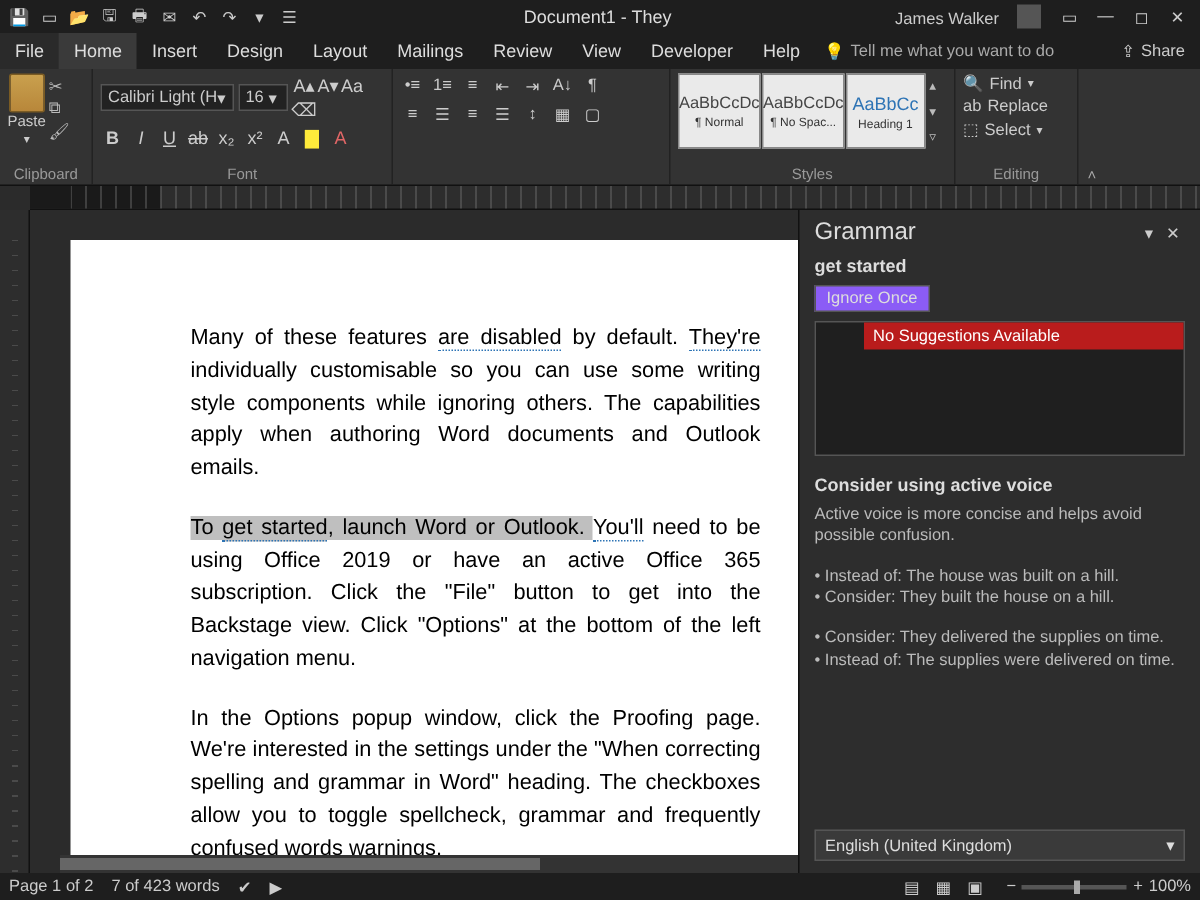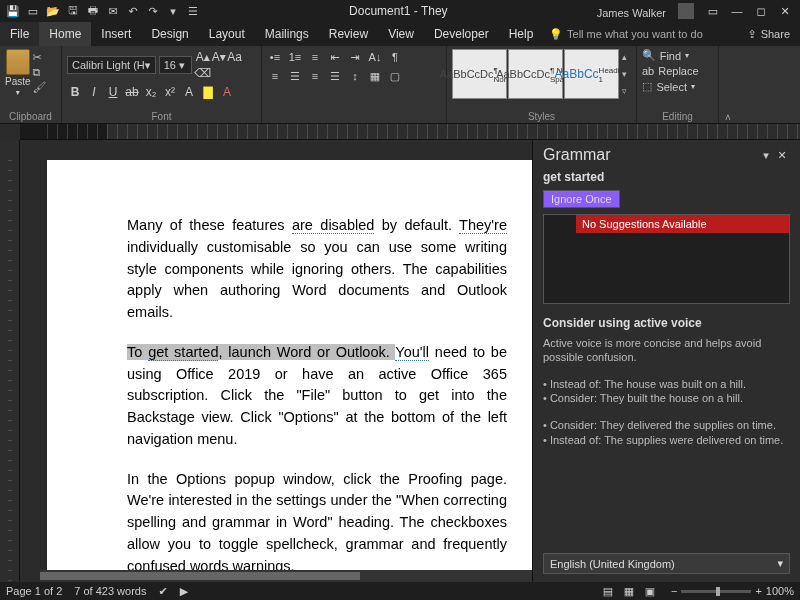--- a/index.html
+++ b/index.html
@@ -35,21 +35,21 @@
   .font-body { display:flex; flex-direction:column; gap:3px; }
   .font-row { display:flex; gap:3px; align-items:center; }
   .combo { background:#222; border:1px solid #555; height:18px; padding:1px 4px; display:flex; align-items:center; color:#ccc; font-size:11px; }
   .btnrow span { width:16px; height:16px; display:inline-flex; align-items:center; justify-content:center; color:#ccc; font-size:12px; }
 
   .para-body { display:flex; flex-direction:column; gap:3px; }
   .para-row { display:flex; gap:4px; }
   .para-row span { width:16px; height:16px; display:inline-flex; align-items:center; justify-content:center; color:#ccc; font-size:11px; }
 
   .styles-body { display:flex; gap:1px; }
-  .style-tile { width:55px; height:50px; background:#eaeaea; color:#333; display:flex; flex-direction:row; align-items:center; justify-content:center; font-size:9px; border:1px solid #888; }
+  .style-tile { width:55px; height:50px; background:#eaeaea; color:#333; display:flex; flex-direction:column; align-items:center; justify-content:center; font-size:9px; border:1px solid #888; }
   .style-tile .samp { font-size:11px; color:#444; }
   .style-tile.h1 .samp { color:#2e74b5; font-size:12px;}
   .style-label { font-size:8px; margin-top:2px;}
   .styles-more { width:14px; display:flex; flex-direction:column; justify-content:space-around; color:#bbb; font-size:9px; padding-left:2px;}
 
   .editing-body { display:flex; flex-direction:column; gap:3px; font-size:11px; }
   .editing-body div { display:flex; align-items:center; gap:4px; }
 
   .collapse { width:18px; display:flex; align-items:flex-end; justify-content:center; color:#aaa; font-size:10px; }
 

